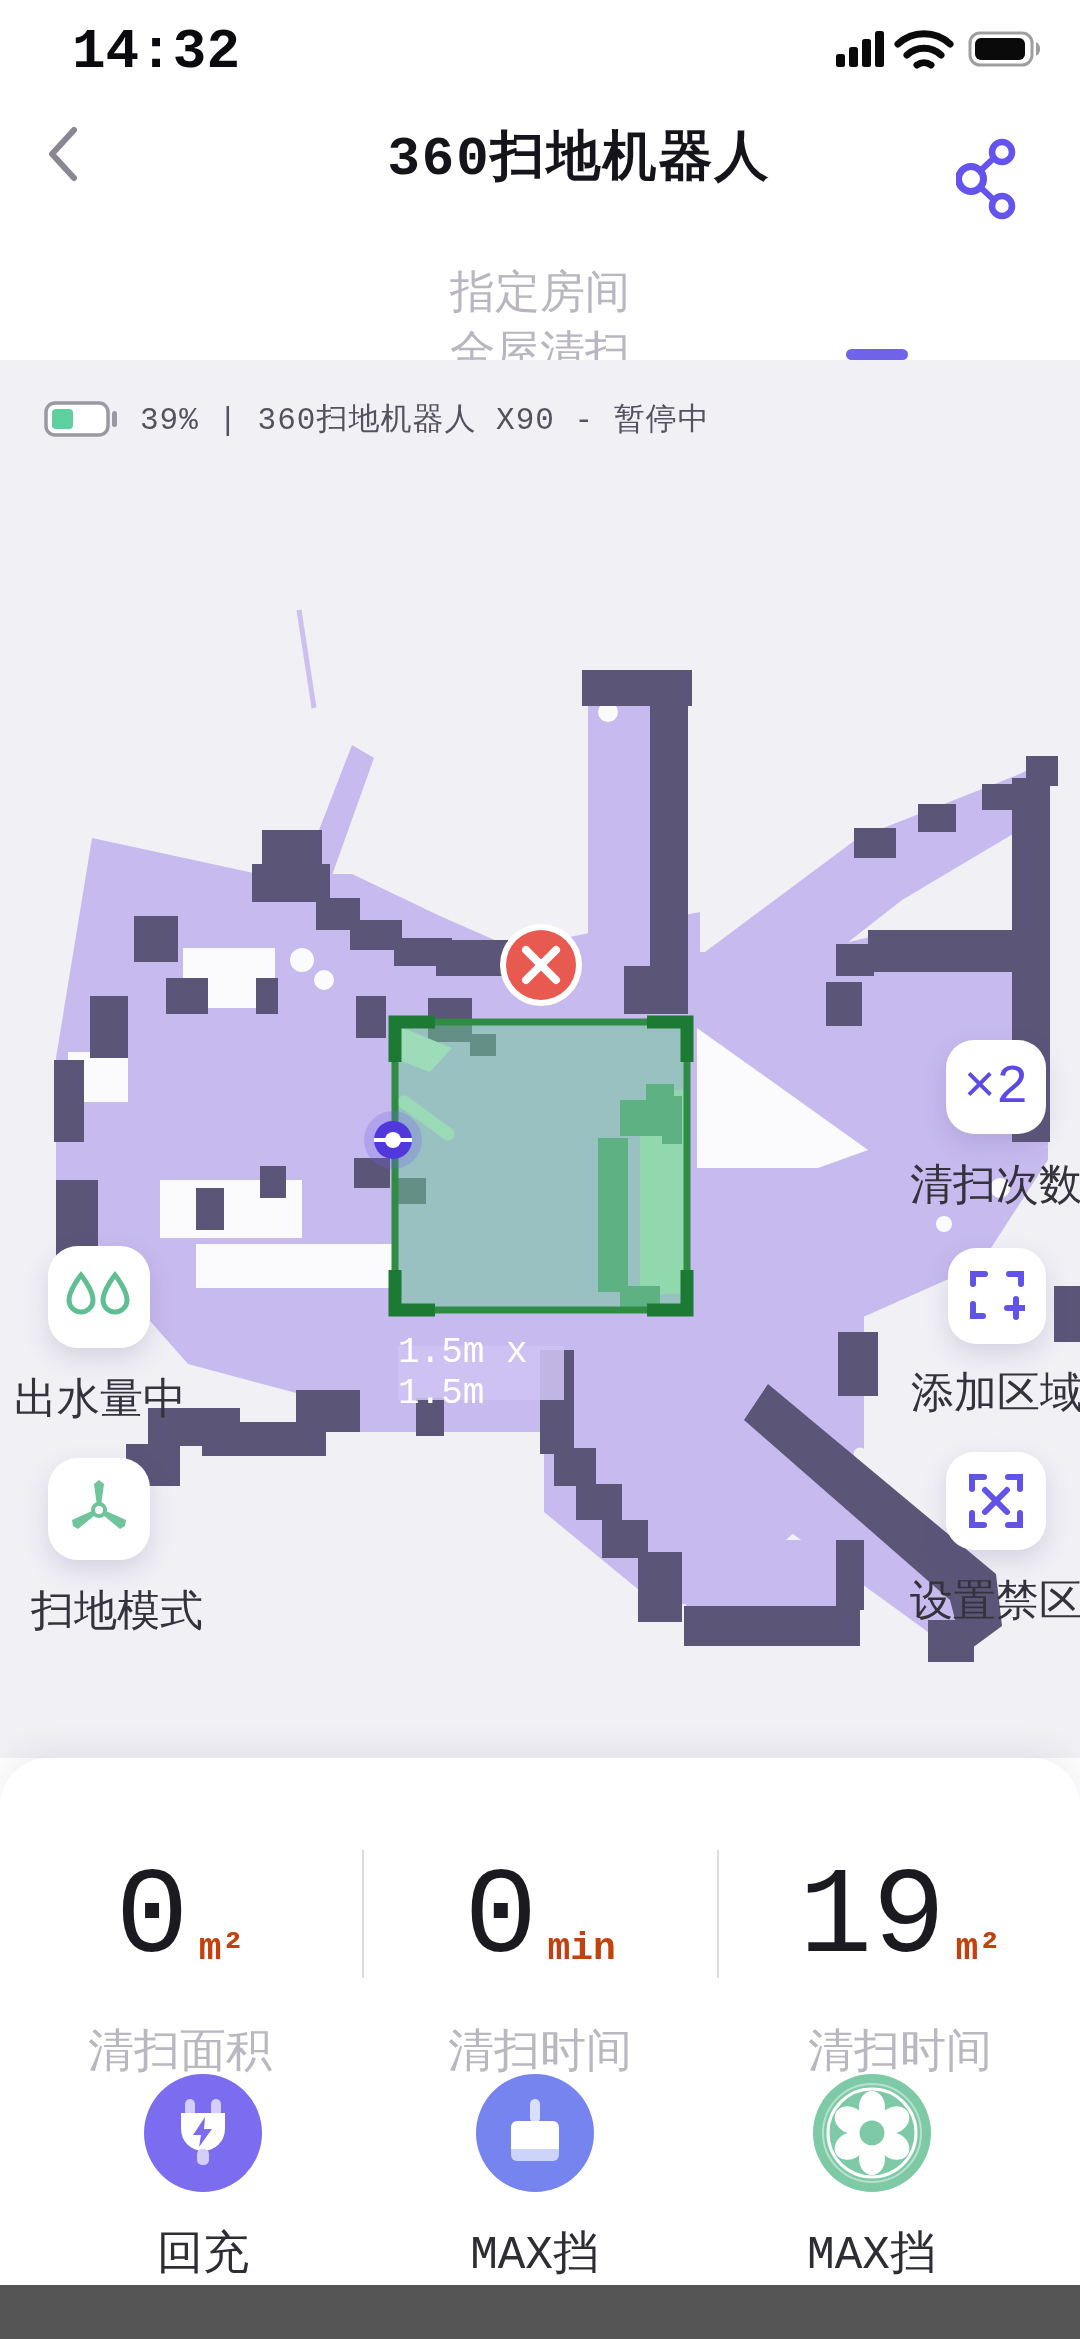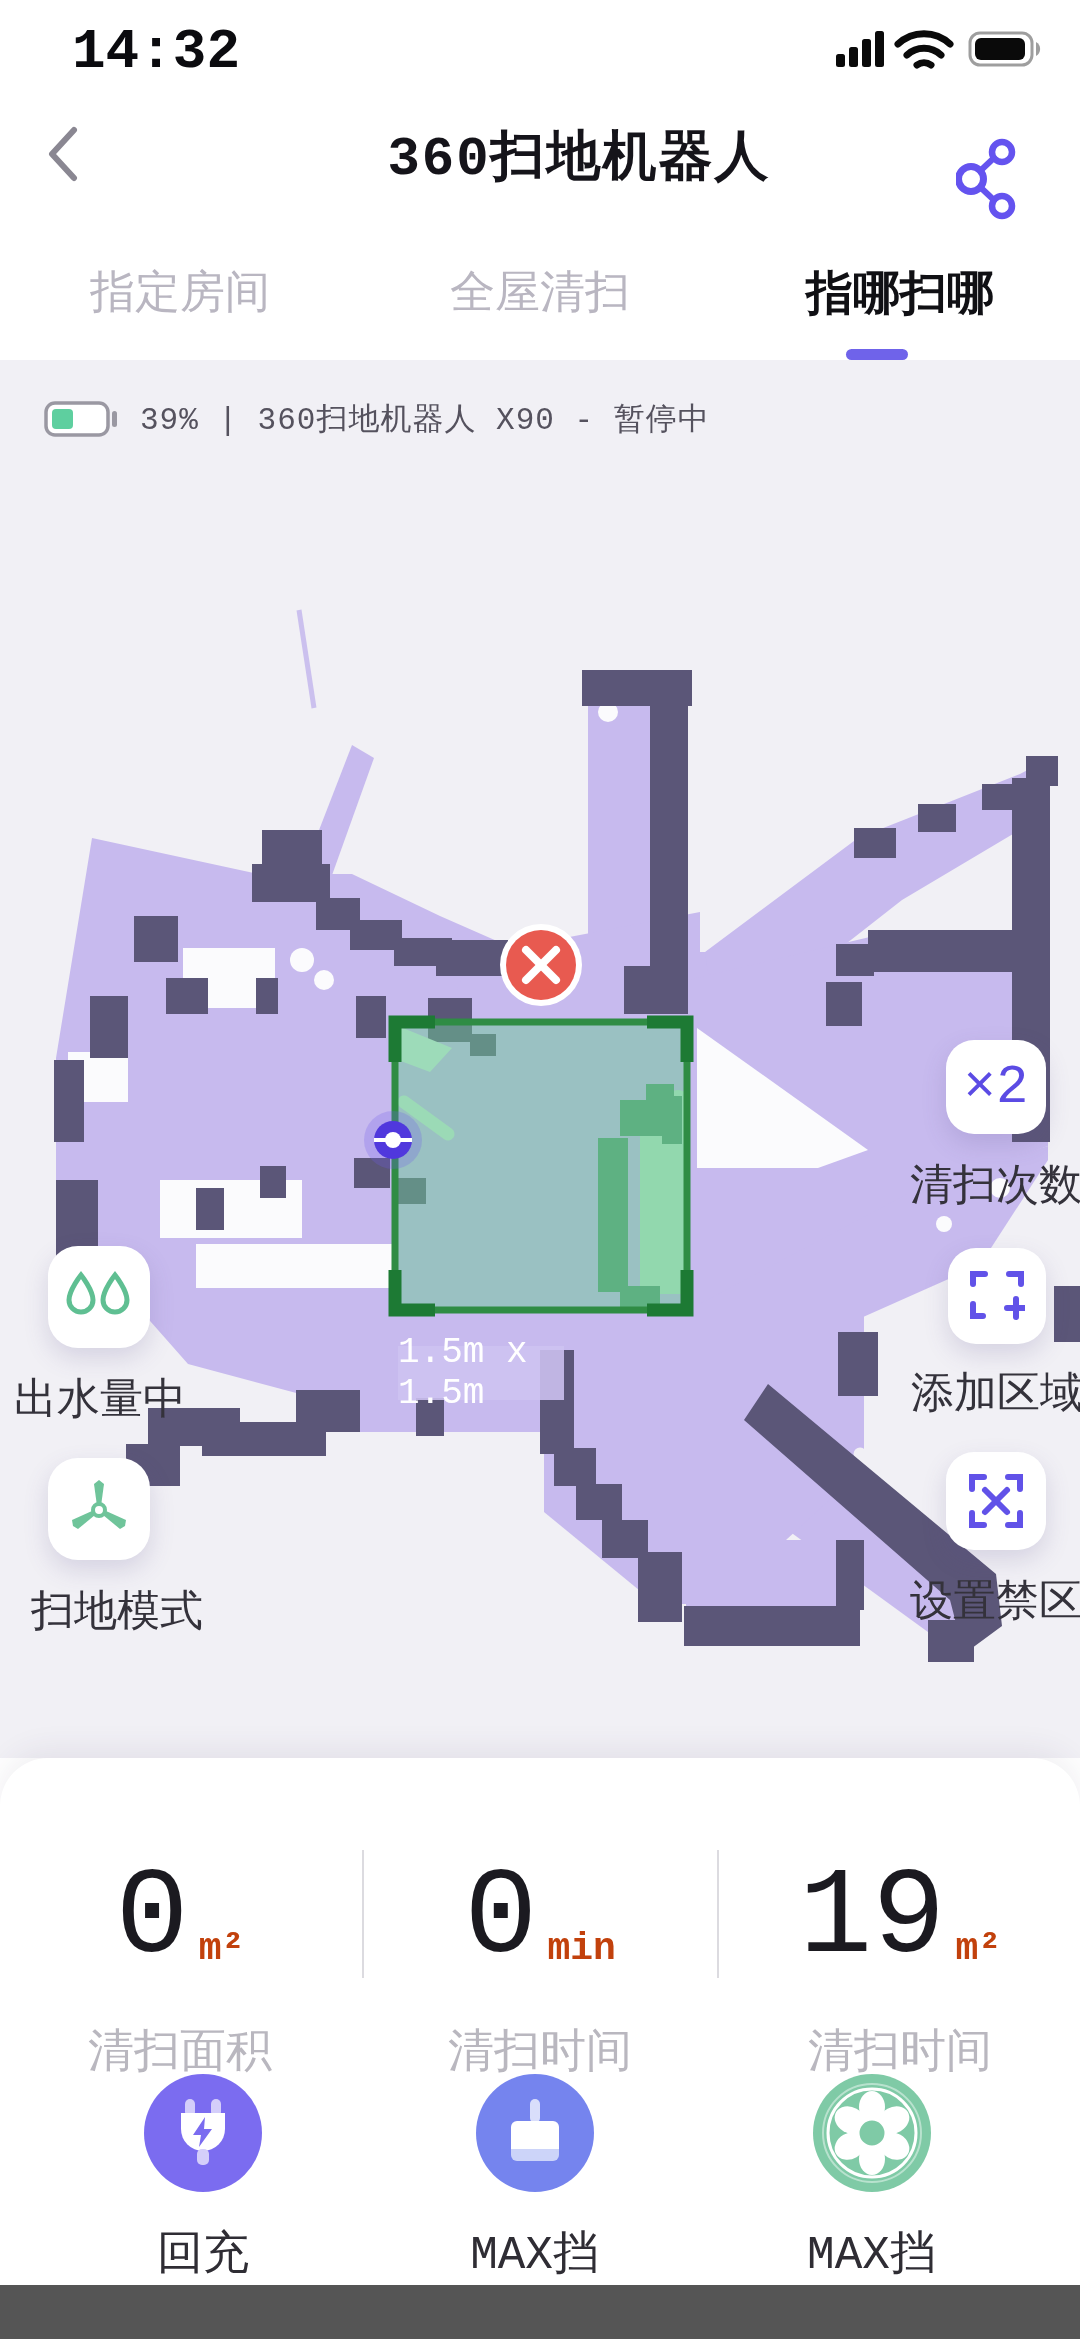--- a/index.html
+++ b/index.html
@@ -9,21 +9,21 @@
     -webkit-font-smoothing:antialiased;
   }
   
   .time{position:absolute;left:72px;top:20px;font-size:56px;font-weight:700;color:#0b0b0f;letter-spacing:0px;}
   .sb-icons{position:absolute;right:34px;top:28px;}
   
   .back{position:absolute;left:46px;top:126px;width:34px;height:56px;}
   .title{position:absolute;left:0;top:120px;width:100%;text-align:center;font-size:54px;font-weight:700;color:#15141a;letter-spacing:2px;padding-left:39px;}
   .share{position:absolute;right:62px;top:138px;width:62px;height:82px;}
   
-  .tabs{position:absolute;left:0;top:262px;width:1080px;display:flex;}
+  .tabs{position:absolute;left:0;top:262px;width:1080px;display:flex;flex-direction:column;}
   .tab{flex:1;text-align:center;font-size:45px;color:#b9b6c1;font-weight:500;}
   .tab.active{color:#101014;font-weight:800;font-size:47px;}
   .tab-underline{position:absolute;left:846px;top:349px;width:62px;height:11px;border-radius:6px;background:#6f63ea;}
   
   .map-area{position:absolute;left:0;top:360px;width:1080px;height:1398px;background:#f1f0f5;}
   .map-svg{position:absolute;left:0;top:0;}
   .dev-status{position:absolute;left:44px;top:36px;display:flex;align-items:center;}
   .dev-status svg{margin-right:18px;}
   .dev-status .txt{font-size:31px;color:#55525e;font-weight:500;letter-spacing:1px;}
   .zone-label{position:absolute;left:398px;top:986px;width:166px;height:54px;background:rgba(206,195,241,0.88);

